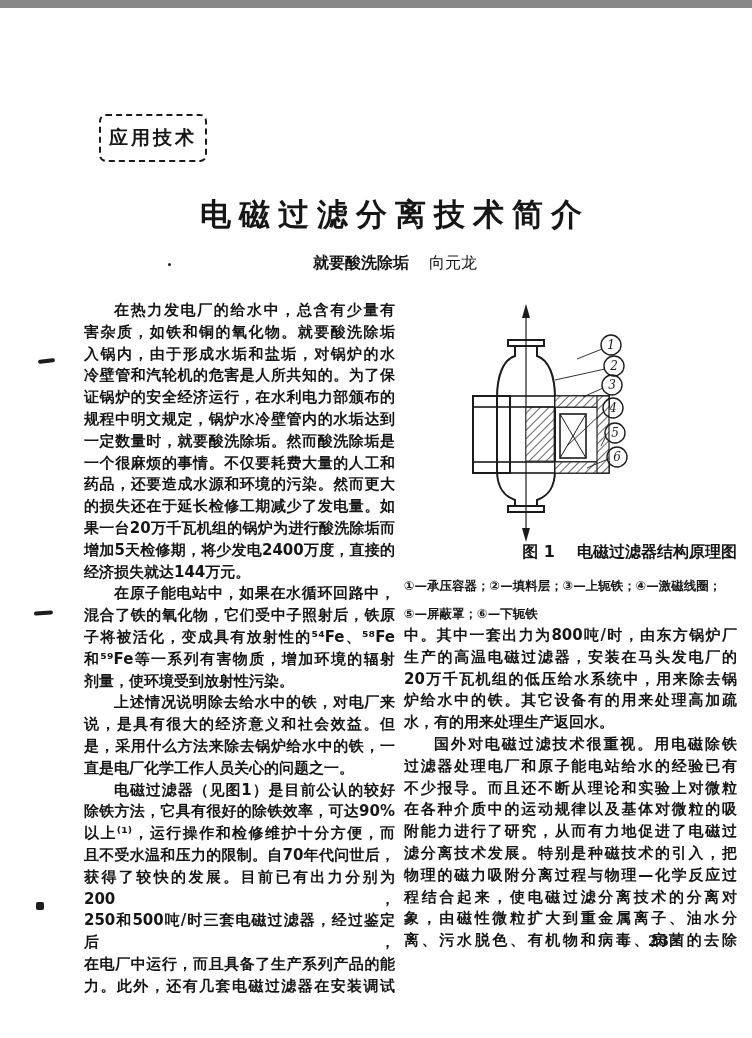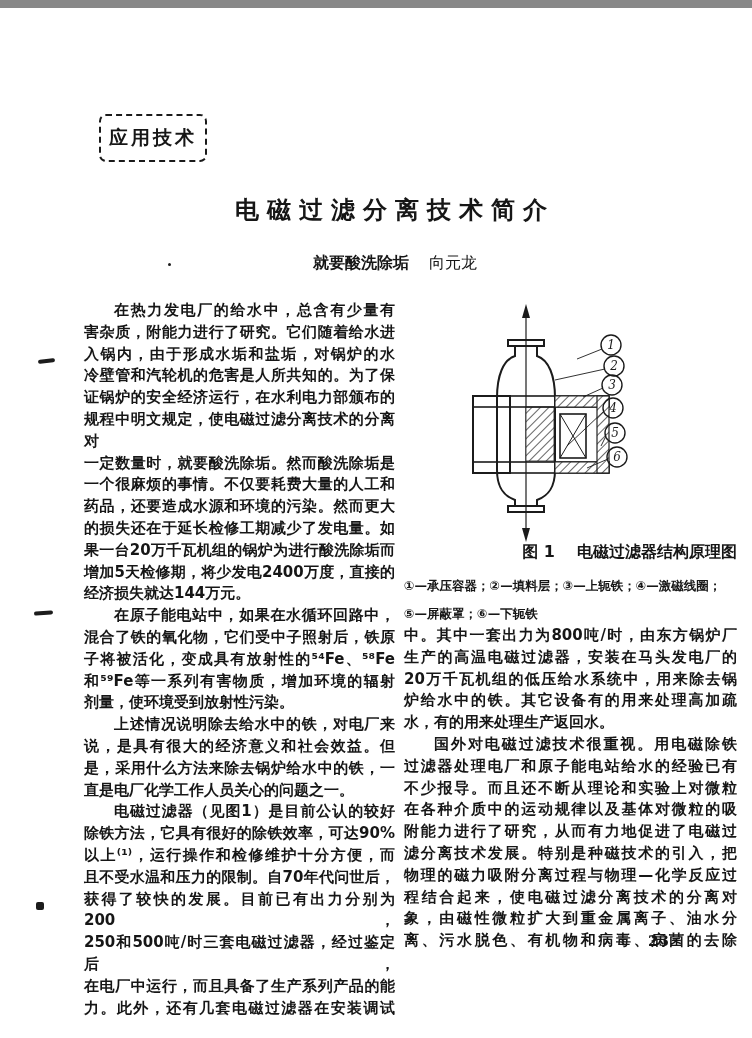--- a/index.html
+++ b/index.html
@@ -17,21 +17,21 @@
     position:absolute;left:99px;top:106px;
     width:104px;height:44px;
     border:2px dashed #1a1a1a;
     border-radius:7px;
     display:flex;align-items:center;justify-content:center;
     font-size:19px;font-weight:700;letter-spacing:3px;
   }
   .title{
     position:absolute;left:70px;top:186px;width:650px;
     text-align:center;
-    font-size:24px;font-weight:800;letter-spacing:8px;
+    font-size:31px;font-weight:800;letter-spacing:8px;
     white-space:nowrap;
   }
   .byline{
     position:absolute;left:70px;top:245px;width:650px;
     text-align:center;font-size:16px;white-space:nowrap;
   }
   .byline .aff{font-weight:700;}
   .byline .auth{
     font-family:"DejaVu Serif",serif;
     margin-left:20px;font-size:16px;
@@ -88,25 +88,25 @@
 
   <div class="title">电磁过滤分离技术简介</div>
 
   <div class="byline">
     <span class="aff">就要酸洗除垢</span><span class="auth">向元龙</span>
   </div>
 
   <div class="col col-left" id="col-left">
       <div class="para indent">
         <div class="tline">在热力发电厂的给水中，总含有少量有</div>
-        <div class="tline">害杂质，附能力进行了研究。它们随着给水进</div>
+        <div class="tline">害杂质，如铁和铜的氧化物。就要酸洗除垢</div>
         <div class="tline">入锅内，由于形成水垢和盐垢，对锅炉的水</div>
         <div class="tline">冷壁管和汽轮机的危害是人所共知的。为了保</div>
         <div class="tline">证锅炉的安全经济运行，在水利电力部颁布的</div>
-        <div class="tline">规程中明文规定，使电磁过滤分离技术的分离对</div>
+        <div class="tline">规程中明文规定，锅炉水冷壁管内的水垢达到</div>
         <div class="tline">一定数量时，就要酸洗除垢。然而酸洗除垢是</div>
         <div class="tline">一个很麻烦的事情。不仅要耗费大量的人工和</div>
         <div class="tline">药品，还要造成水源和环境的污染。然而更大</div>
         <div class="tline">的损失还在于延长检修工期减少了发电量。如</div>
         <div class="tline">果一台20万千瓦机组的锅炉为进行酸洗除垢而</div>
         <div class="tline">增加5天检修期，将少发电2400万度，直接的</div>
         <div class="tline lastline">经济损失就达144万元。</div>
       </div>
       <div class="para indent">
         <div class="tline">在原子能电站中，如果在水循环回路中，</div>

